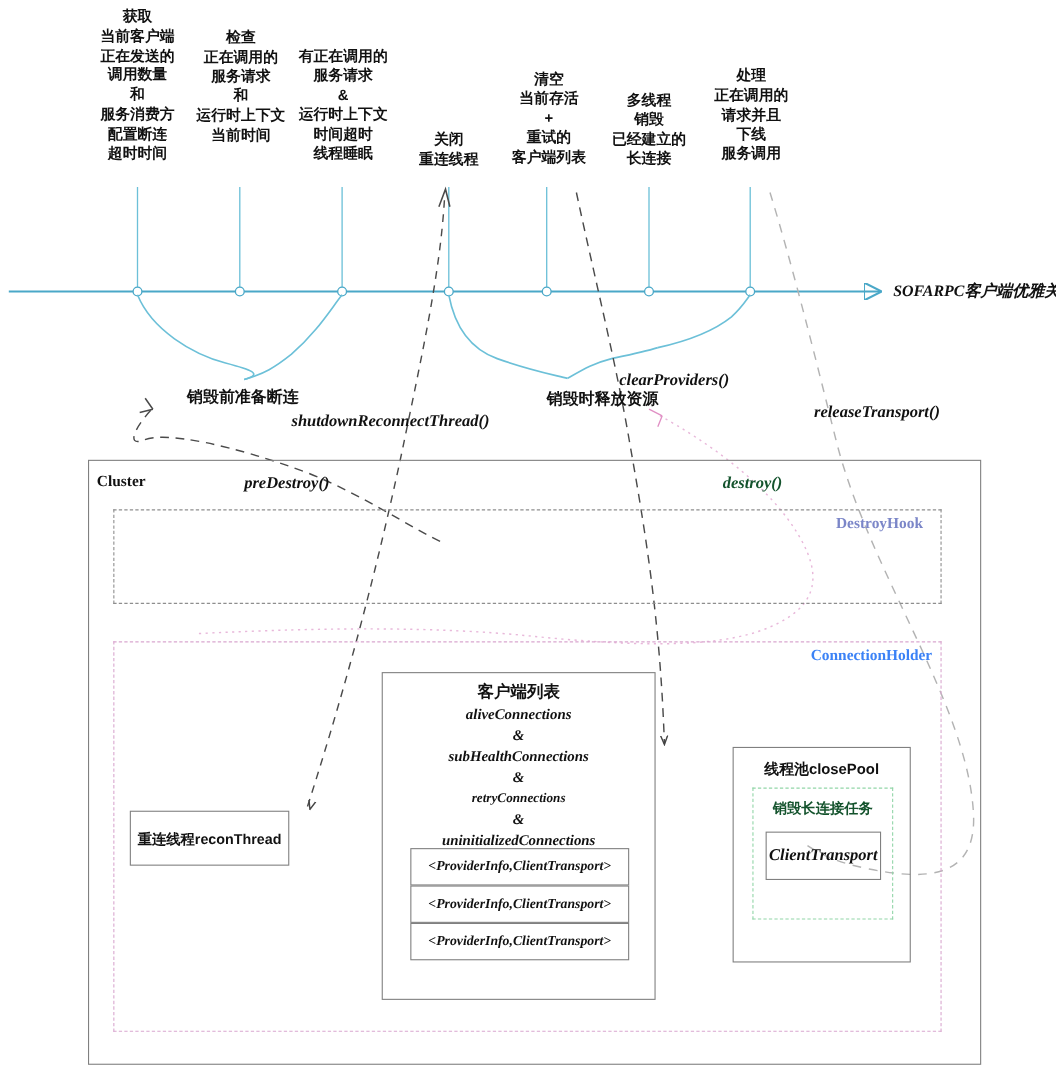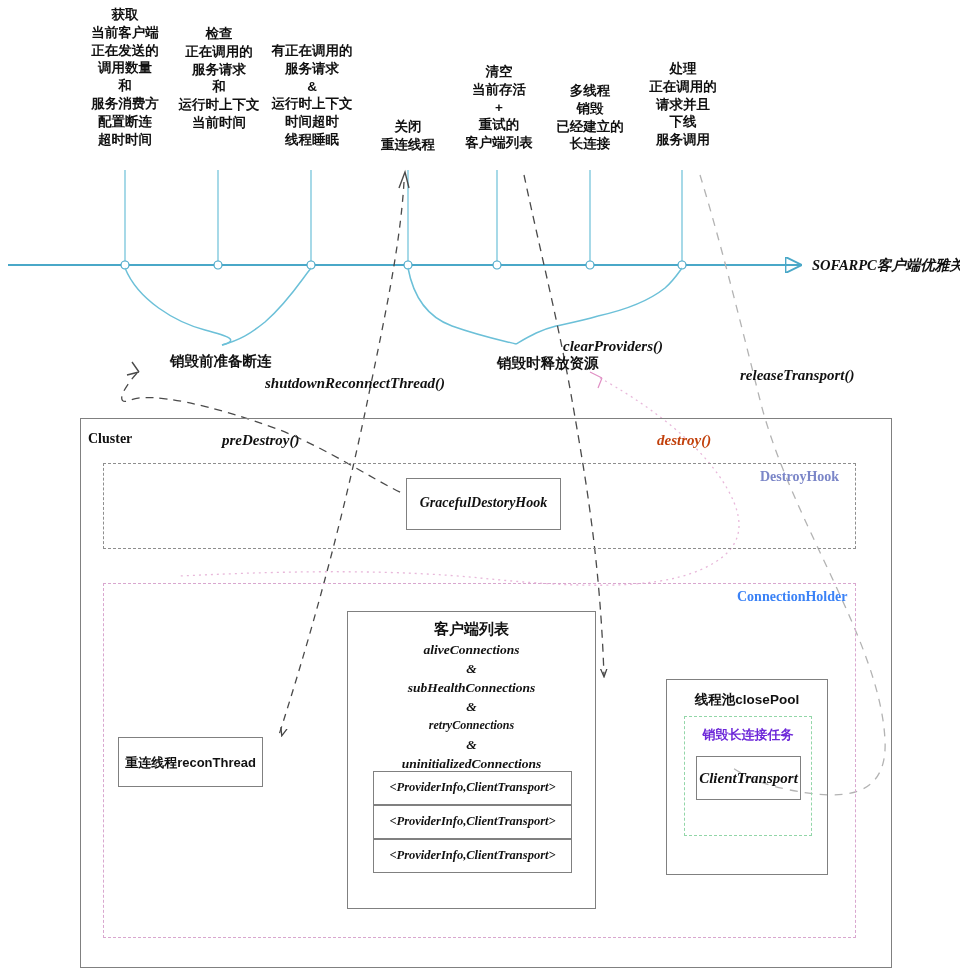--- a/index.html
+++ b/index.html
@@ -134,31 +134,28 @@
 服务调用</div>
 
   <div class="txt axis-label" style="left:812px;top:256px;">SOFARPC客户端优雅关闭</div>
 
   <div class="txt cn" style="left:170px;top:352px;font-size:14.5px;">销毁前准备断连</div>
   <div class="txt ital" style="left:265px;top:374px;">shutdownReconnectThread()</div>
   <div class="txt ital" style="left:563px;top:337px;">clearProviders()</div>
   <div class="txt cn" style="left:497px;top:354px;font-size:14.5px;">销毁时释放资源</div>
   <div class="txt ital" style="left:740px;top:366px;">releaseTransport()</div>
   <div class="txt ital" style="left:222px;top:431px;">preDestroy()</div>
-  <div class="txt ital" style="left:657px;top:431px;color:#c2410c;">destroy()</div>
+  <div class="txt ital" style="left:657px;top:431px;color:#14532d;">destroy()</div>
 
   <div class="node solidbox" style="left:80px;top:418px;width:812px;height:550px;"></div>
   <div class="txt boxlabel" style="left:88px;top:430px;">Cluster</div>
 
   <div class="node dashdot-gray" style="left:103px;top:463px;width:753px;height:86px;"></div>
   <div class="txt boxlabel" style="left:760px;top:468px;color:#7b86c8;">DestroyHook</div>
 
-  <div class="node solidbox" style="left:406px;top:478px;width:155px;height:52px;">
-    <div class="nodetext ital" style="top:16px;font-size:14px;">GracefulDestoryHook</div>
-  </div>
 
   <div class="node dashdot-pink" style="left:103px;top:583px;width:753px;height:355px;"></div>
   <div class="txt boxlabel" style="left:737px;top:588px;color:#3b82f6;">ConnectionHolder</div>
 
   <div class="node solidbox" style="left:118px;top:737px;width:145px;height:50px;">
     <div class="nodetext cn" style="top:16px;font-size:13px;font-weight:bold;">重连线程reconThread</div>
   </div>
 
   <div class="node solidbox" style="left:347px;top:611px;width:249px;height:298px;">
     <div class="nodetext cn" style="top:8px;font-size:15px;">客户端列表</div>
@@ -178,21 +175,21 @@
     </div>
     <div class="node solidbox" style="left:25px;top:227px;width:199px;height:34px;">
       <div class="nodetext ital" style="top:8px;font-size:12.5px;">&lt;ProviderInfo,ClientTransport&gt;</div>
     </div>
   </div>
 
   <div class="node solidbox" style="left:666px;top:679px;width:162px;height:196px;">
     <div class="nodetext cn" style="top:11px;font-size:13.5px;">线程池closePool</div>
 
     <div class="node dash-green" style="left:17px;top:36px;width:128px;height:120px;">
-      <div class="nodetext cn" style="top:9px;font-size:13px;color:#6d28d9;">销毁长连接任务</div>
+      <div class="nodetext cn" style="top:9px;font-size:13px;color:#14532d;">销毁长连接任务</div>
 
       <div class="node solidbox" style="left:11px;top:39px;width:105px;height:44px;">
         <div class="nodetext ital" style="top:13px;font-size:15px;color:#111;">ClientTransport</div>
       </div>
     </div>
   </div>
 
 </div>
 
 </body></html>

